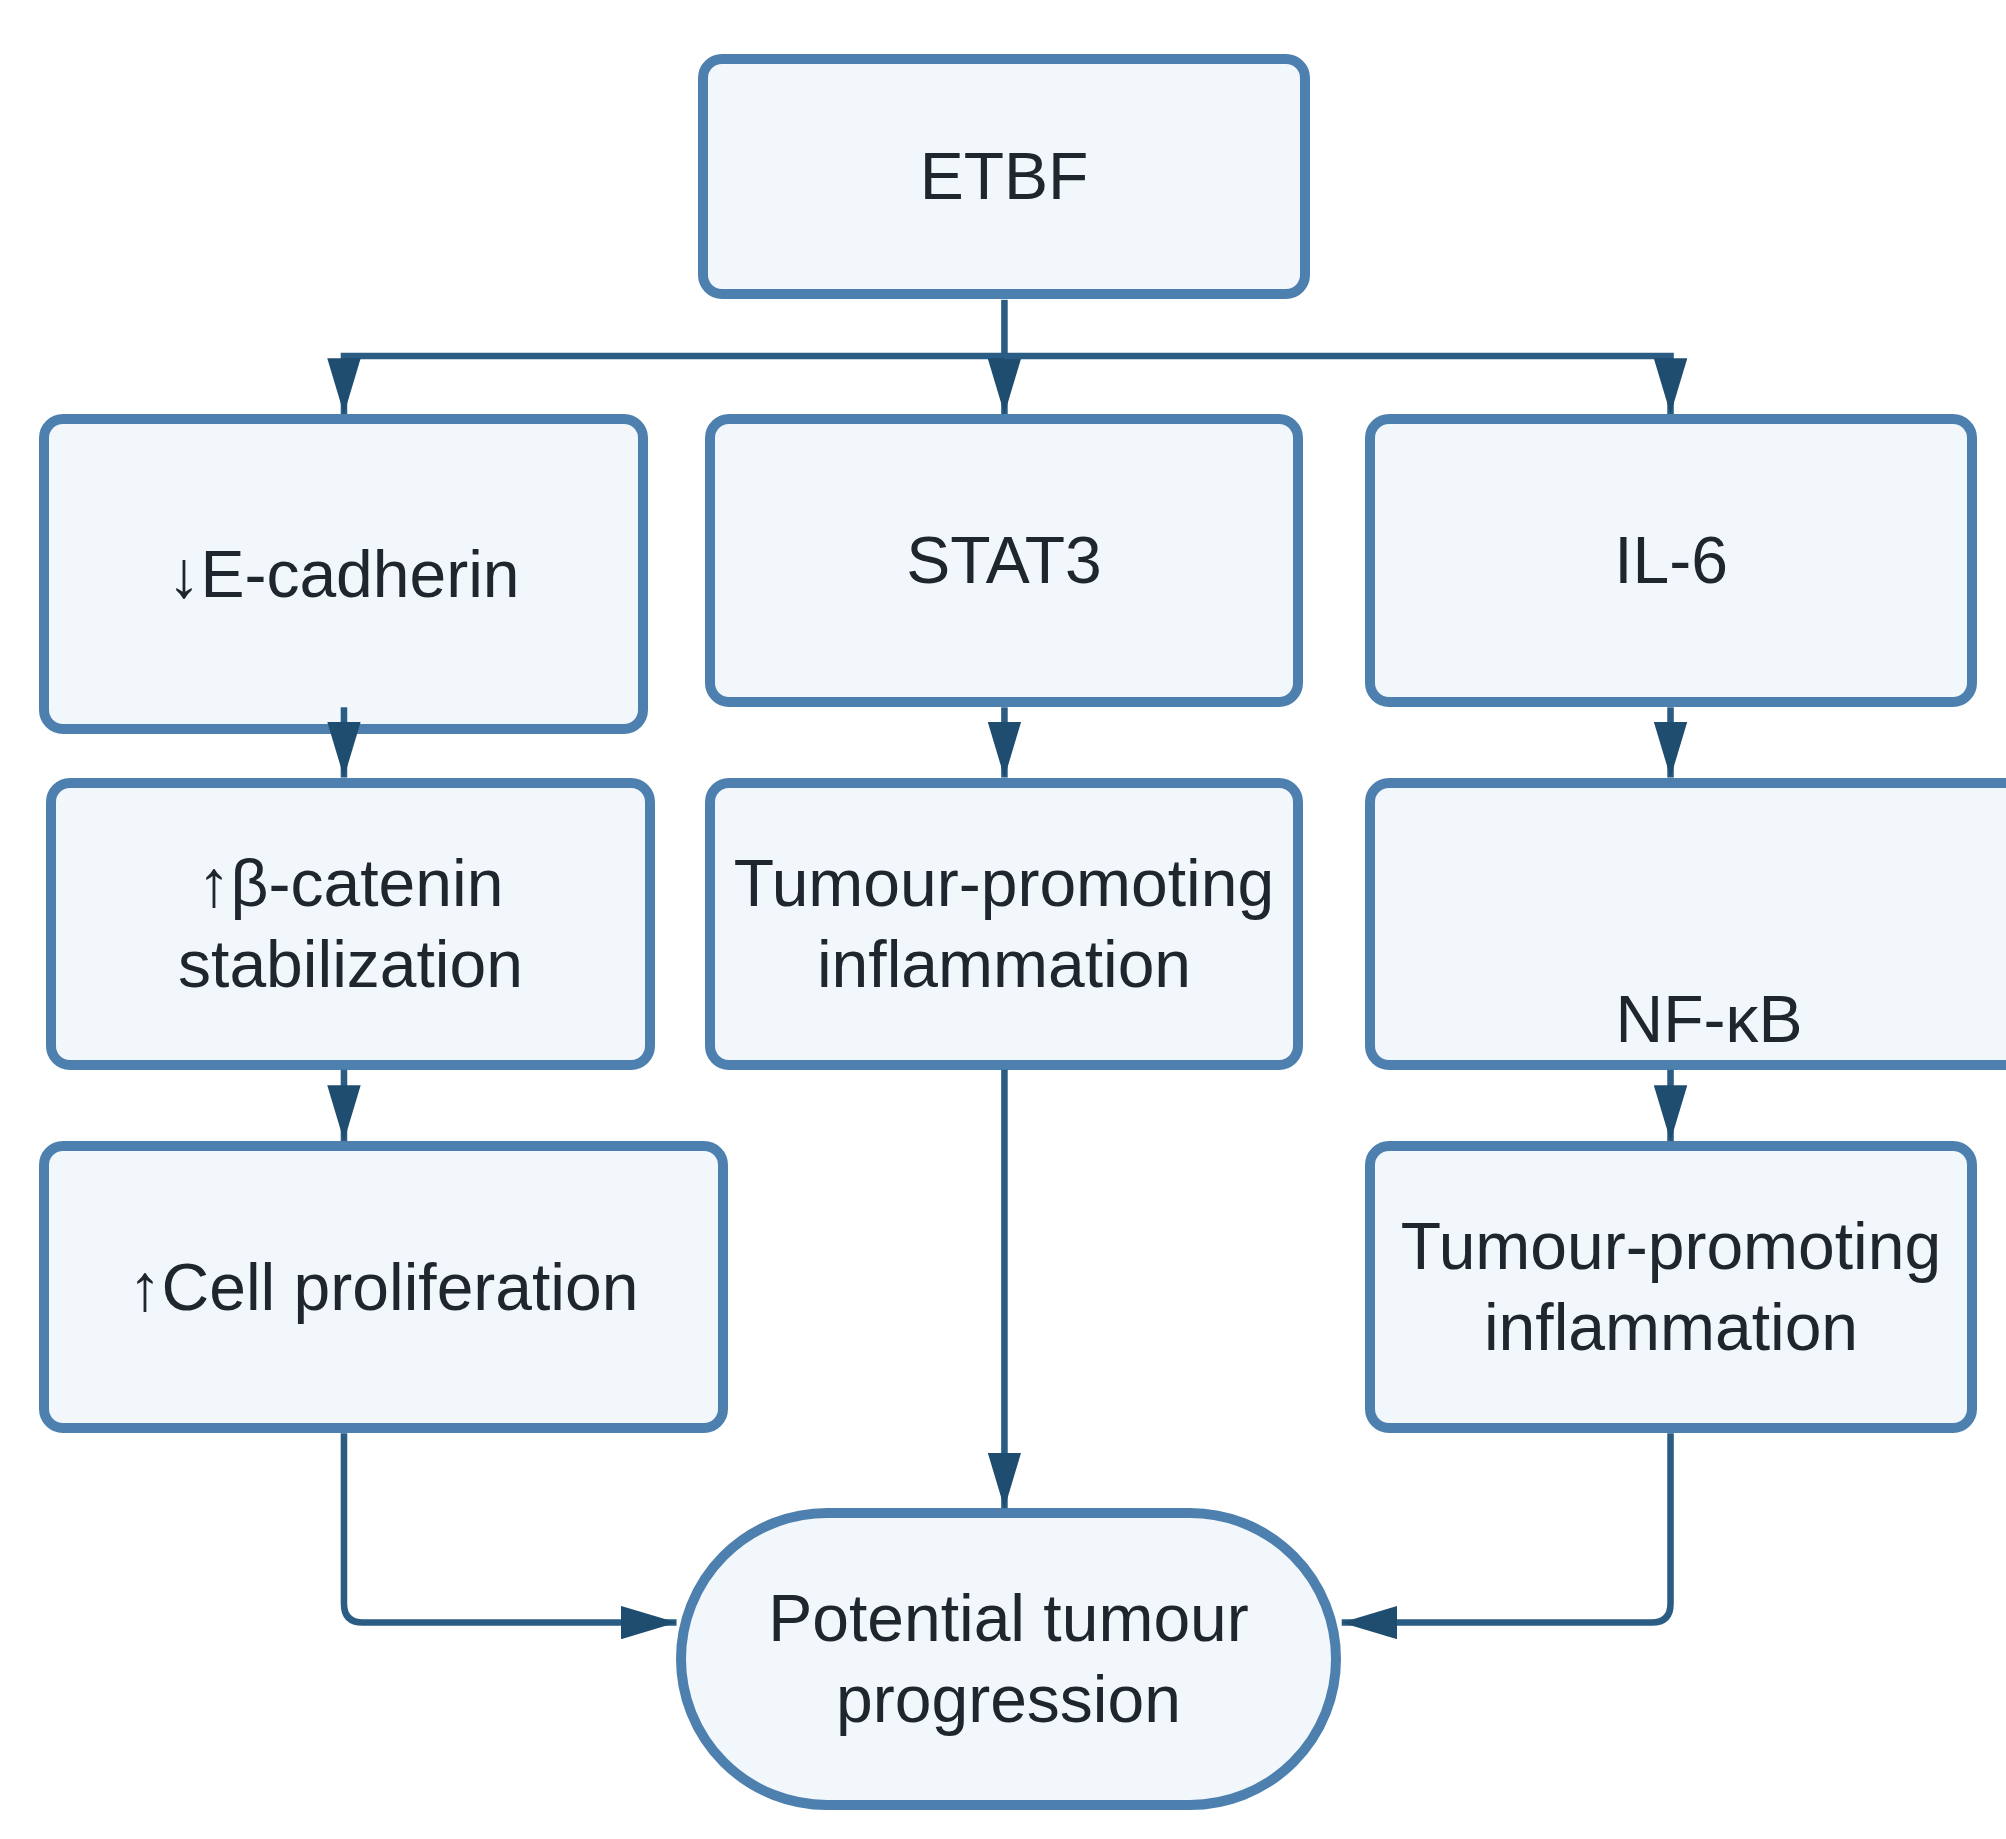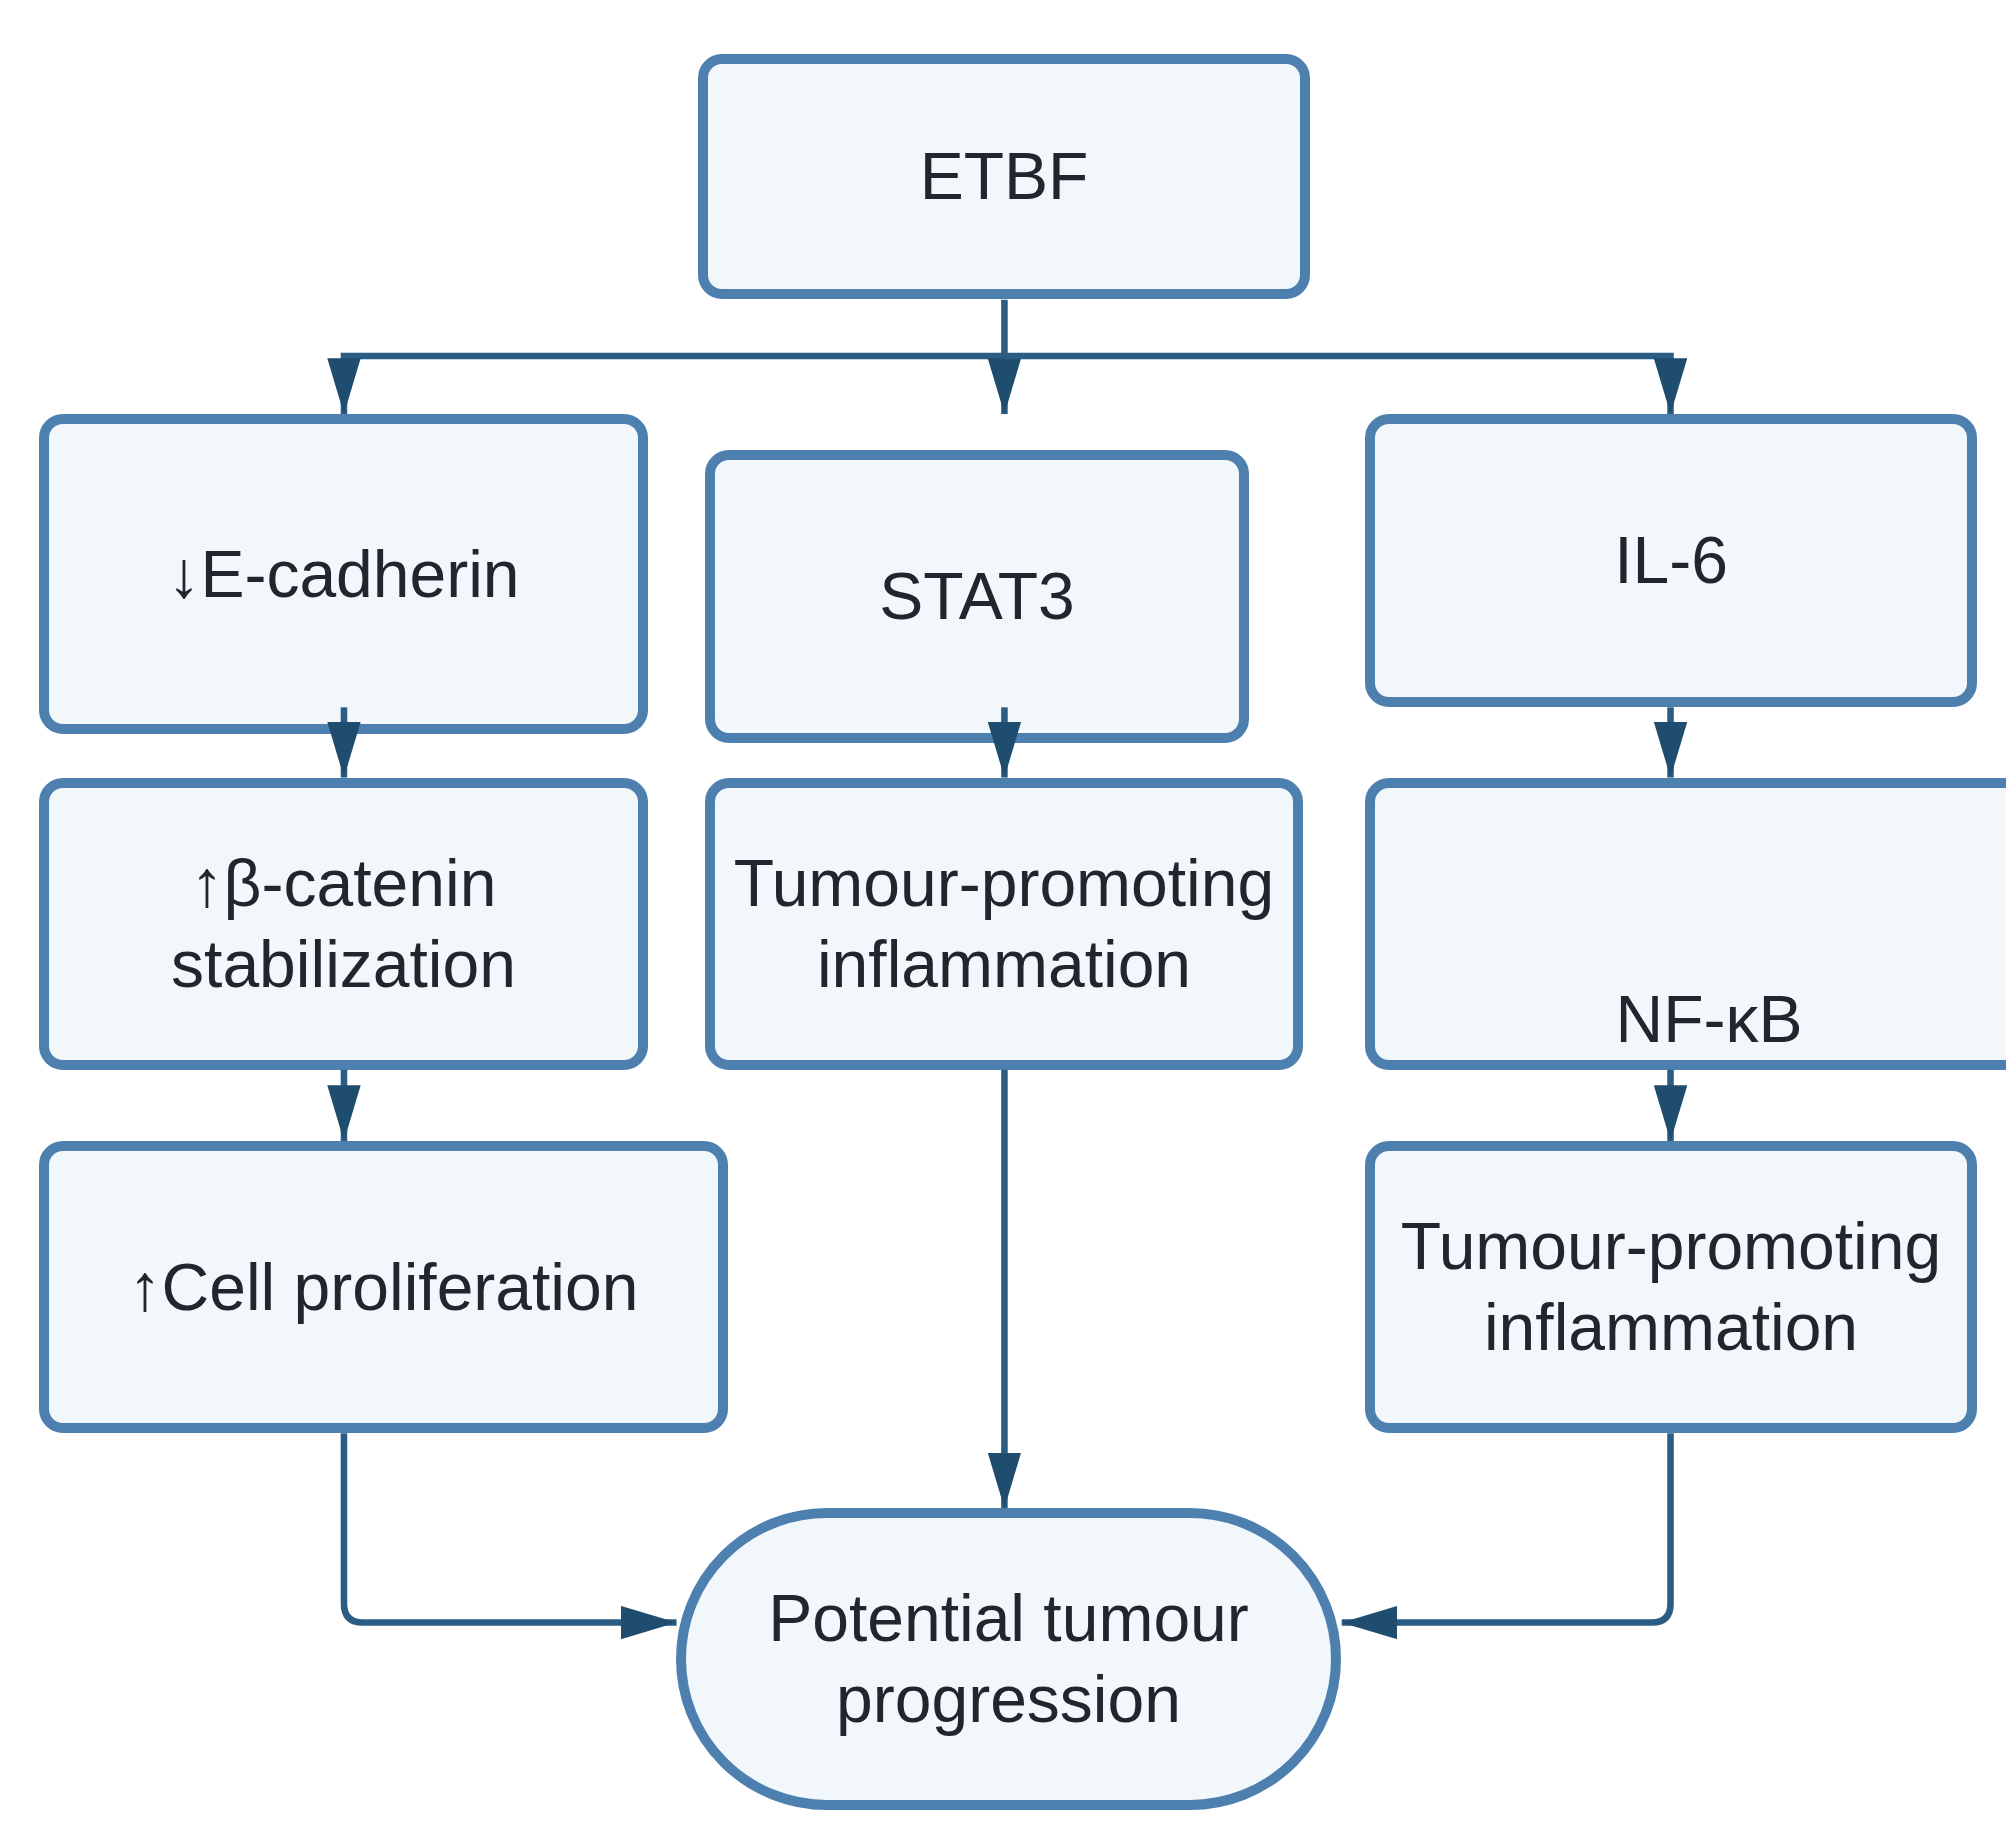--- a/index.html
+++ b/index.html
@@ -36,23 +36,23 @@
     line-height: 1.22;
     padding: 0 17px;
     z-index: 1;
   }
   .node.stadium { border-radius: 151px; }
   .node-label { display: block; }
 
   
   #n-etbf        { left:  698px; top:   54px; width: 612px; height: 245px; }
   #n-ecadherin   { left:   39px; top:  414px; width: 609px; height: 320px; }
-  #n-stat3       { left:  705px; top:  414px; width: 544px; height: 293px; margin-top: 36px; }
+  #n-stat3       { left:  705px; top:  414px; width: 598px; height: 293px; }
   #n-il17        { left: 1365px; top:  414px; width: 612px; height: 293px; }
-  #n-bcatenin    { left:   39px; top:  778px; width: 609px; height: 292px; }
+  #n-bcatenin    { left:   46px; top:  778px; width: 609px; height: 292px; }
   #n-tpimid      { left:  705px; top:  778px; width: 598px; height: 292px; }
   #n-nfkb        { left: 1365px; top:  778px; width: 688px; height: 292px; align-items: flex-end; }
   #n-cellprolif  { left:   39px; top: 1141px; width: 689px; height: 292px; }
   #n-tpiright    { left: 1365px; top: 1141px; width: 612px; height: 292px; }
   #n-progression { left:  676px; top: 1508px; width: 665px; height: 302px; }
 
   svg.edges {
     position: absolute;
     left: 0; top: 0;
     width: 2007px; height: 1839px;

